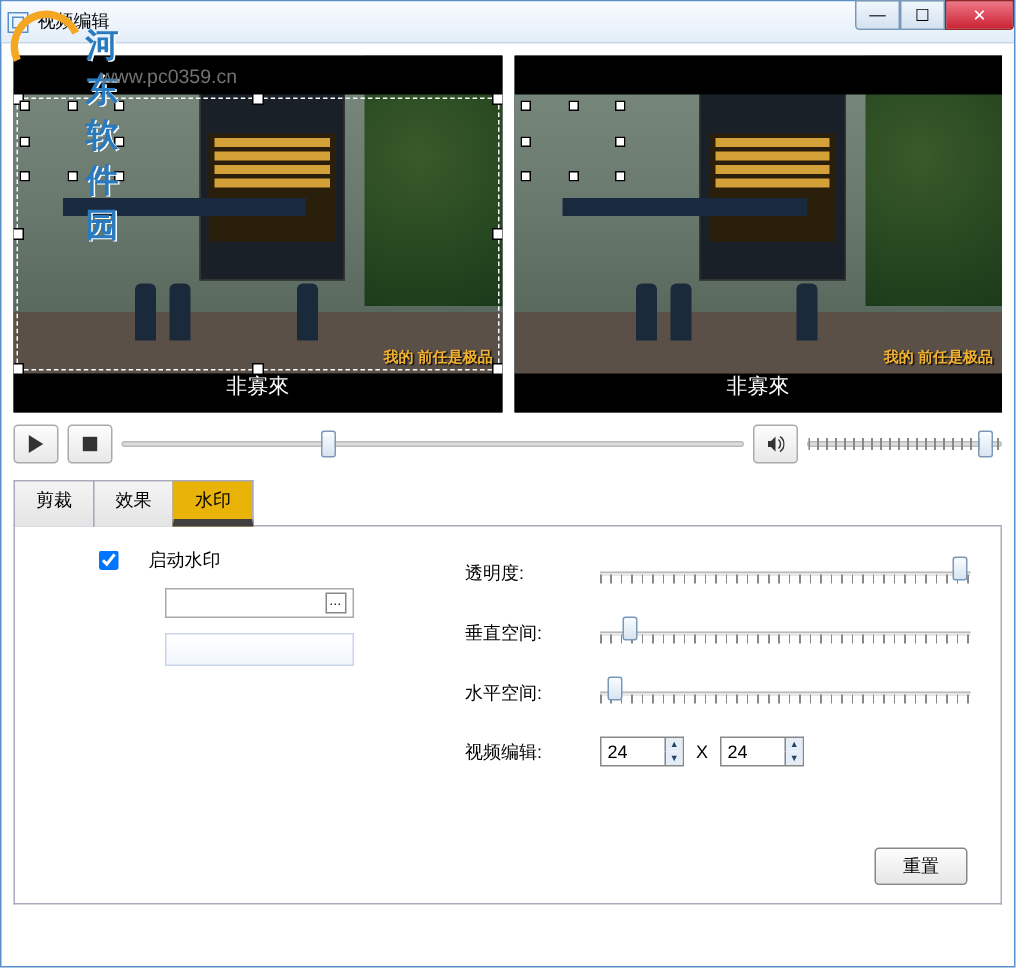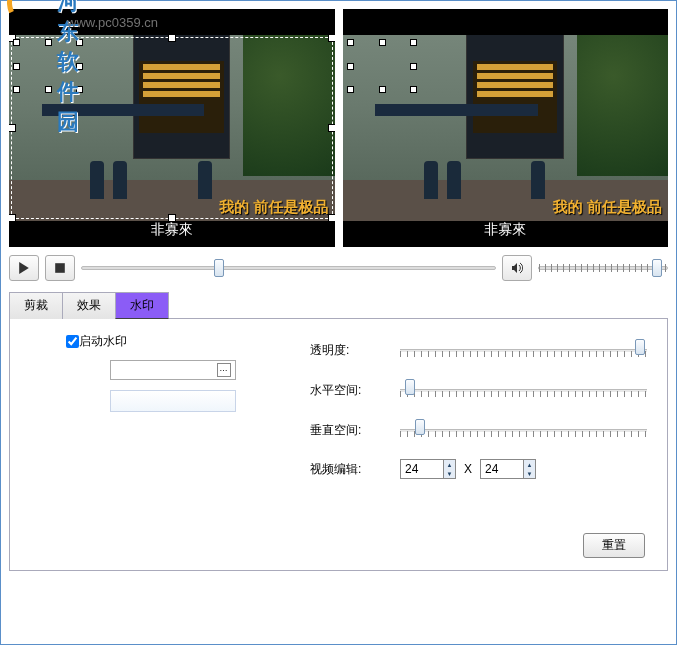--- a/index.html
+++ b/index.html
@@ -24,42 +24,42 @@
 .menu{position:absolute;left:40%;top:22%;width:26%;height:30%;background:#2a1f0a}
 .menu span{display:block;height:6px;margin:3px 4px;background:#d4a038}
 .tree{position:absolute;right:0;top:0;width:28%;height:70%;background:radial-gradient(circle at 40% 40%,#3a5a2a,#1a3a1a)}
 .awn{position:absolute;left:10%;top:40%;width:50%;height:12px;background:#1a2a3e}
 .ground{position:absolute;bottom:0;left:0;right:0;height:28%;background:#5a5048}
 .person{position:absolute;bottom:20%;width:14px;height:38px;background:#1a2a3a;border-radius:4px 4px 0 0}
 .person.p1{left:25%}
 .person.p2{left:32%}
 .person.p3{left:58%}
 .sub{position:absolute;bottom:8px;left:50%;transform:translateX(-50%);color:#fff;font-size:14px;text-shadow:1px 1px 2px #000}
-.tag{position:absolute;right:6px;bottom:30px;color:#f0b030;font-size:15px;font-weight:bold;text-shadow:1px 1px 1px #000}
+.tag{position:absolute;right:6px;bottom:30px;color:#f0b030;font-size:10px;font-weight:bold;text-shadow:1px 1px 1px #000}
 .letterbox{position:absolute;left:0;right:0;height:26px;background:#000}
 .letterbox.t{top:0}.letterbox.b{bottom:0}
 .crop{position:absolute;border:1px dashed #fff}
 .crop.c1{left:2px;top:28px;right:2px;bottom:28px}
 .handle{position:absolute;width:8px;height:8px;background:#fff;border:1px solid #000}
 .wmhandles{position:absolute;left:4px;top:30px;width:70px;height:54px}
 .wmhandles .handle{width:7px;height:7px}
 .controls{display:flex;align-items:center;gap:6px;margin-bottom:10px}
 .cbtn{width:30px;height:26px;background:linear-gradient(#fdfdfd,#e8e8e8);border:1px solid #aaa;border-radius:3px;display:flex;align-items:center;justify-content:center}
 .cbtn svg{width:12px;height:12px}
 .seek{flex:1;height:22px;position:relative}
 .track{position:absolute;left:0;right:0;top:50%;height:4px;margin-top:-2px;background:#ddd;border:1px solid #bbb;border-radius:2px}
 .thumb{position:absolute;top:2px;width:10px;height:18px;background:linear-gradient(#fafcff,#d8e4f0);border:1px solid #7a98b8;border-radius:2px}
 .vol{width:130px;position:relative;height:22px}
 .vol .track::before{content:"";position:absolute;inset:-3px 0;background-image:repeating-linear-gradient(90deg,#888 0,#888 1px,transparent 1px,transparent 6px)}
 .tabs{display:flex;border-bottom:1px solid #aab;margin-bottom:0}
 .tab{padding:4px 14px;background:linear-gradient(#f4f4f4,#e4e4e4);border:1px solid #aab;border-bottom:none;margin-right:-1px;position:relative;top:1px}
-.tab.active{background:#8b5cf6;border-bottom:1px solid #404040}
+.tab.active{background:#eab308;border-bottom:5px solid #404040}
 .panel{border:1px solid #aab;border-top:none;padding:14px 20px 14px 56px;height:252px;position:relative}
 .row{display:flex;align-items:center;margin-bottom:10px}
-.row label{margin-left:0}
+.row label{margin-left:20px}
 .row.indent{margin-left:28px}
 .row.indent2{margin-left:44px}
 .pathbox{width:126px;height:20px;border:1px solid #aaa;padding:0 4px;white-space:nowrap;overflow:hidden;display:flex;align-items:center;background:#fff}
 .pathbox .dots{width:14px;height:14px;border:1px solid #888;margin-left:auto;display:flex;align-items:center;justify-content:center;font-size:8px;letter-spacing:1px}
 .txtbox{width:126px;height:22px;border:1px solid #c8d4e8;background:linear-gradient(#fff,#f0f6fc)}
 .fontbtn{width:126px;height:22px;border:1px solid #ccc;background:#f4f4f4;color:#aaa;margin-top:6px}
 .rightcol{position:absolute;left:300px;top:20px;right:20px}
 .srow{display:flex;align-items:center;margin-bottom:18px}
 .srow .lbl{width:70px;text-align:left;margin-right:20px}
 .sl{flex:1;height:22px;position:relative}
@@ -73,20 +73,29 @@
 .btn{padding:3px 18px;background:linear-gradient(#fdfdfd,#e6e6e6);border:1px solid #888;border-radius:3px}
 .resetrow{position:absolute;right:22px;bottom:12px}
 .footer{position:absolute;right:14px;bottom:10px;display:flex;gap:10px;align-items:center}
 .okbox{border:2px solid #e03020;padding:3px}
 input[type=checkbox],input[type=radio]{margin:0;vertical-align:middle}
 </style>
 </head>
 <body>
 
 <div class="win">
+  <div class="titlebar">
+    <div class="ticon"></div>
+    <span>视频编辑</span>
+    <div class="winbtns">
+      <div class="winbtn min">—</div>
+      <div class="winbtn">☐</div>
+      <div class="winbtn close">✕</div>
+    </div>
+  </div>
 
   <div class="content">
     <div class="wmlogo">
       <div class="arc"></div>
       <div class="brand">河东软件园</div>
       <div class="url">www.pc0359.cn</div>
     </div>
 
     <div class="previews">
       <div class="prev">
@@ -215,33 +224,33 @@
       <div class="rightcol">
         <div class="srow">
           <div class="lbl">透明度:</div>
           <div class="sl">
               <div class="tr"></div>
               <div class="ticks"></div>
               <div class="th" style="left:95%"></div>
             </div>
         </div>
         <div class="srow">
+          <div class="lbl">垂直空间:</div>
+          <div class="sl">
+              <div class="tr"></div>
+              <div class="ticks"></div>
+              <div class="th" style="left:6%"></div>
+            </div>
+        </div>
+        <div class="srow">
           <div class="lbl">水平空间:</div>
           <div class="sl">
               <div class="tr"></div>
               <div class="ticks"></div>
               <div class="th" style="left:2%"></div>
-            </div>
-        </div>
-        <div class="srow">
-          <div class="lbl">垂直空间:</div>
-          <div class="sl">
-              <div class="tr"></div>
-              <div class="ticks"></div>
-              <div class="th" style="left:6%"></div>
             </div>
         </div>
         <div class="srow">
           <div class="lbl">视频编辑:</div>
           <div class="num">
               <span>24</span>
               <div class="sp">
                 <div>▲</div>
                 <div>▼</div>
               </div>

